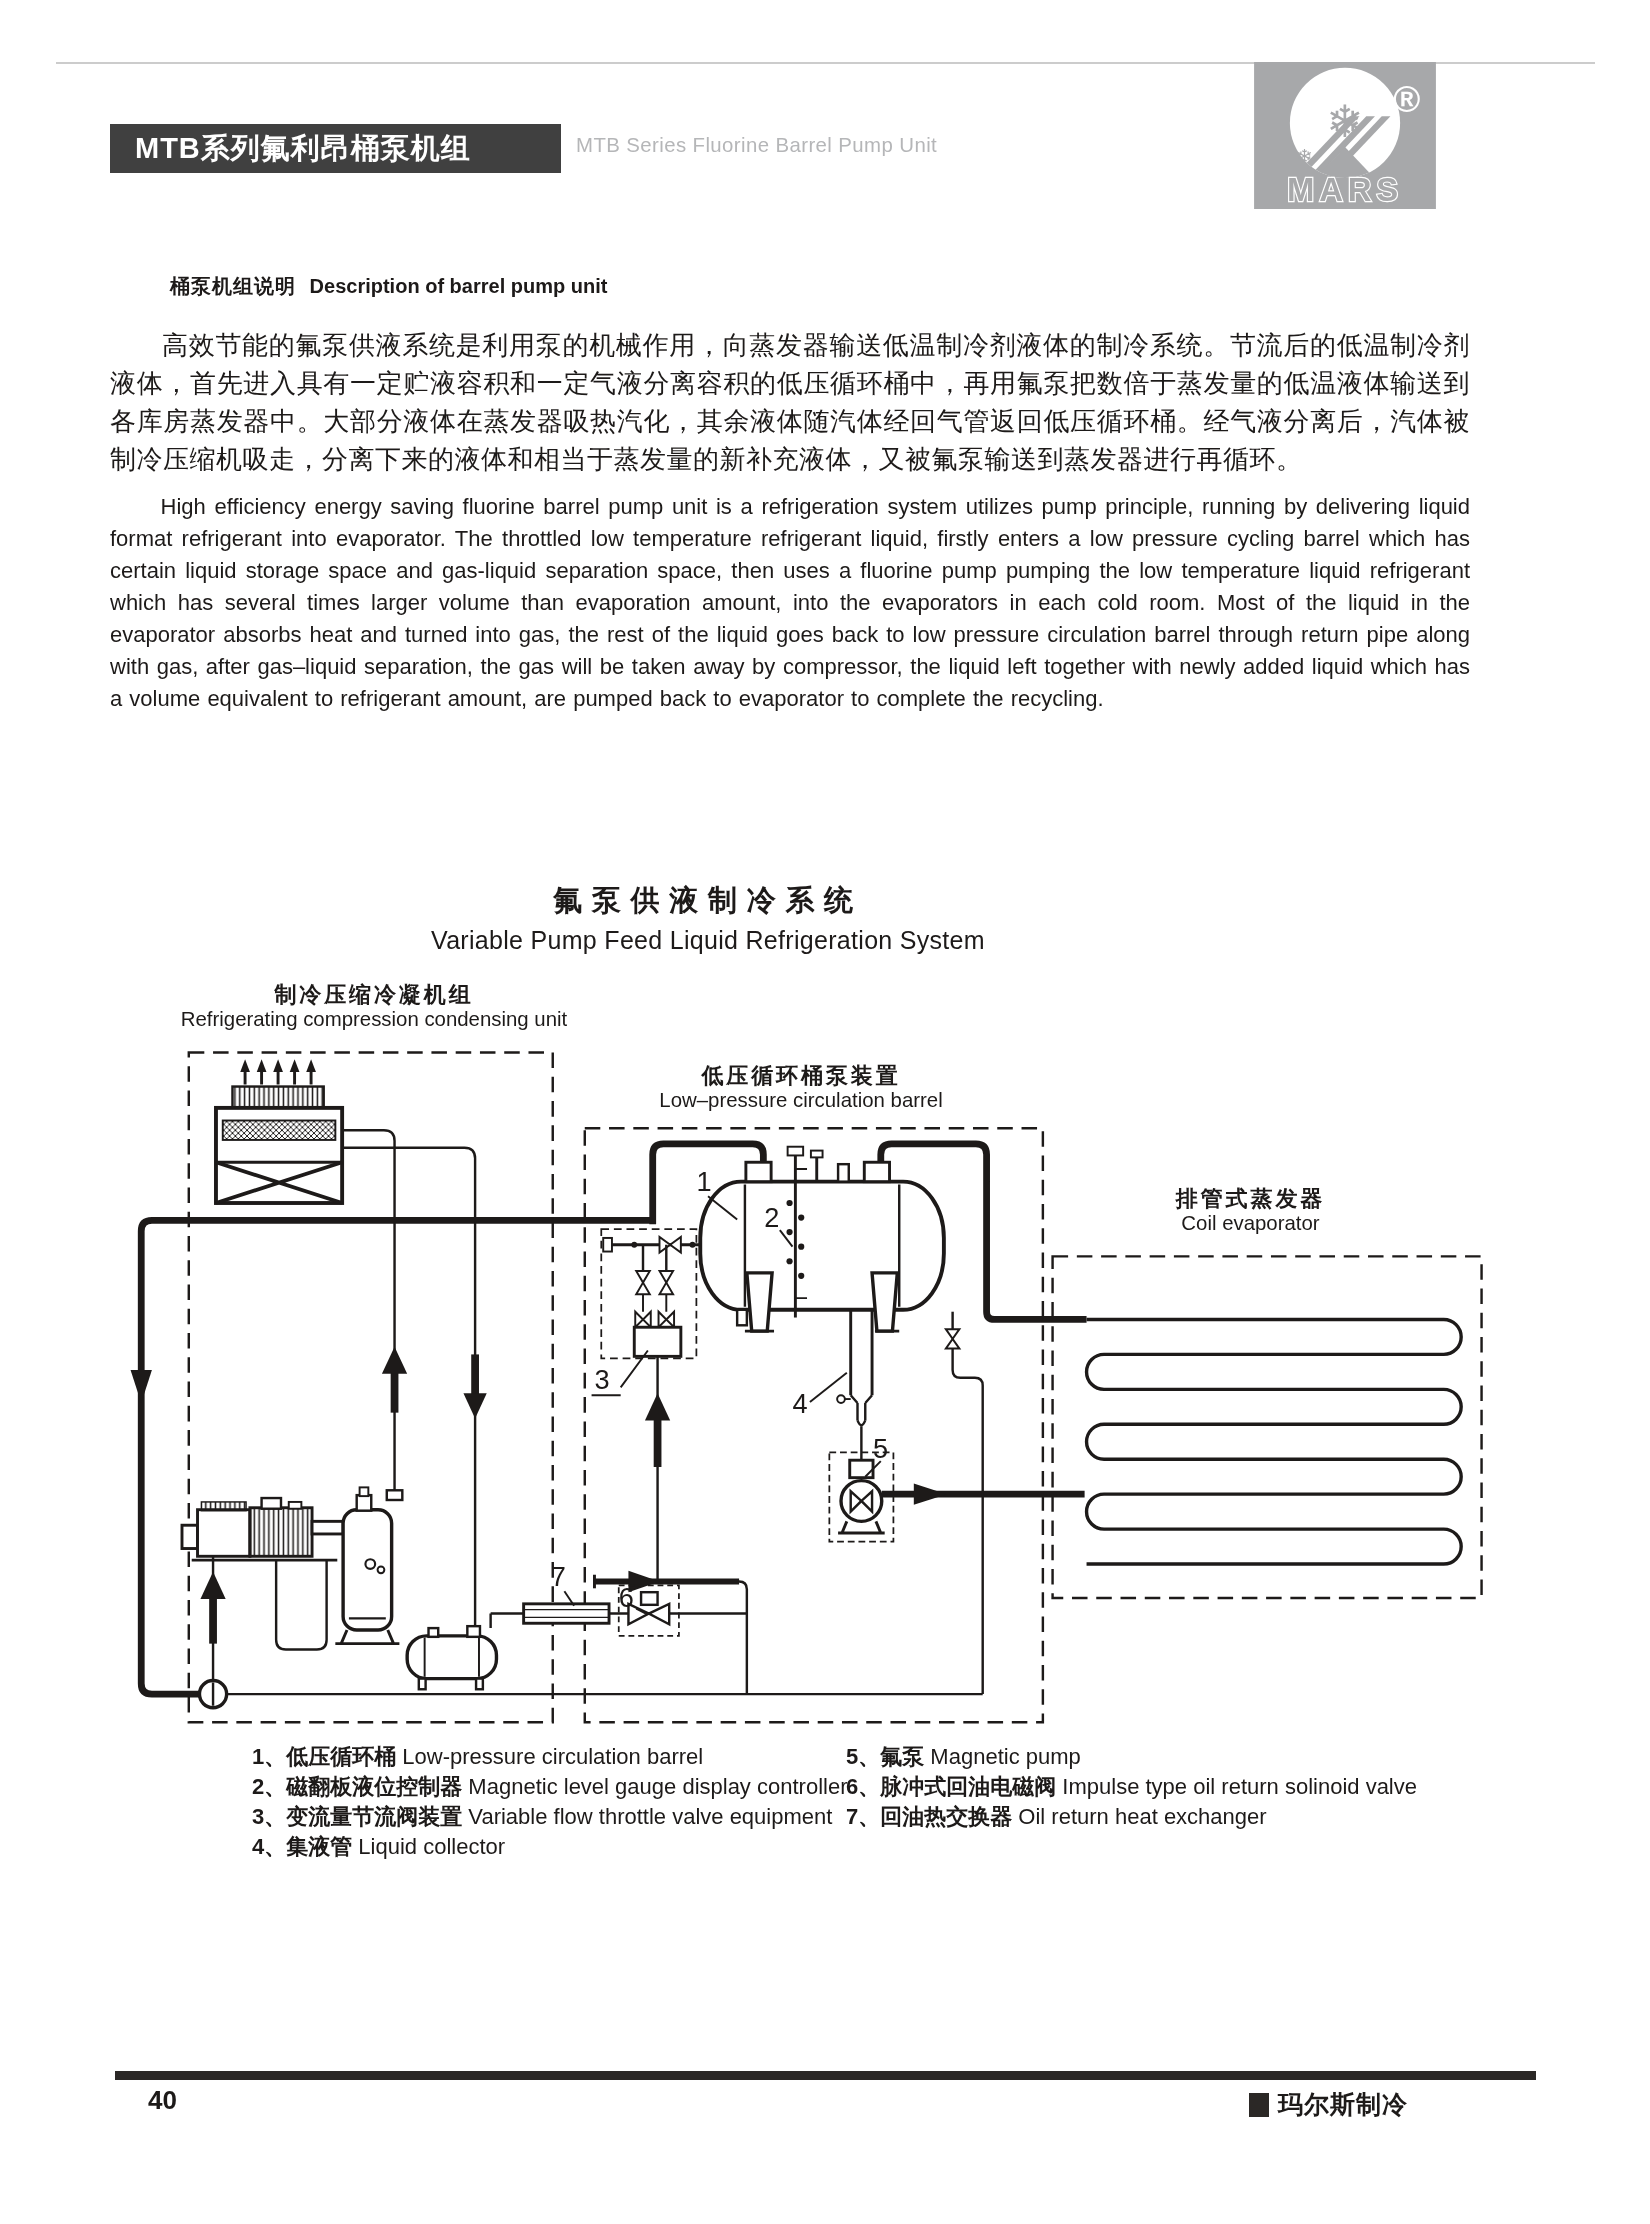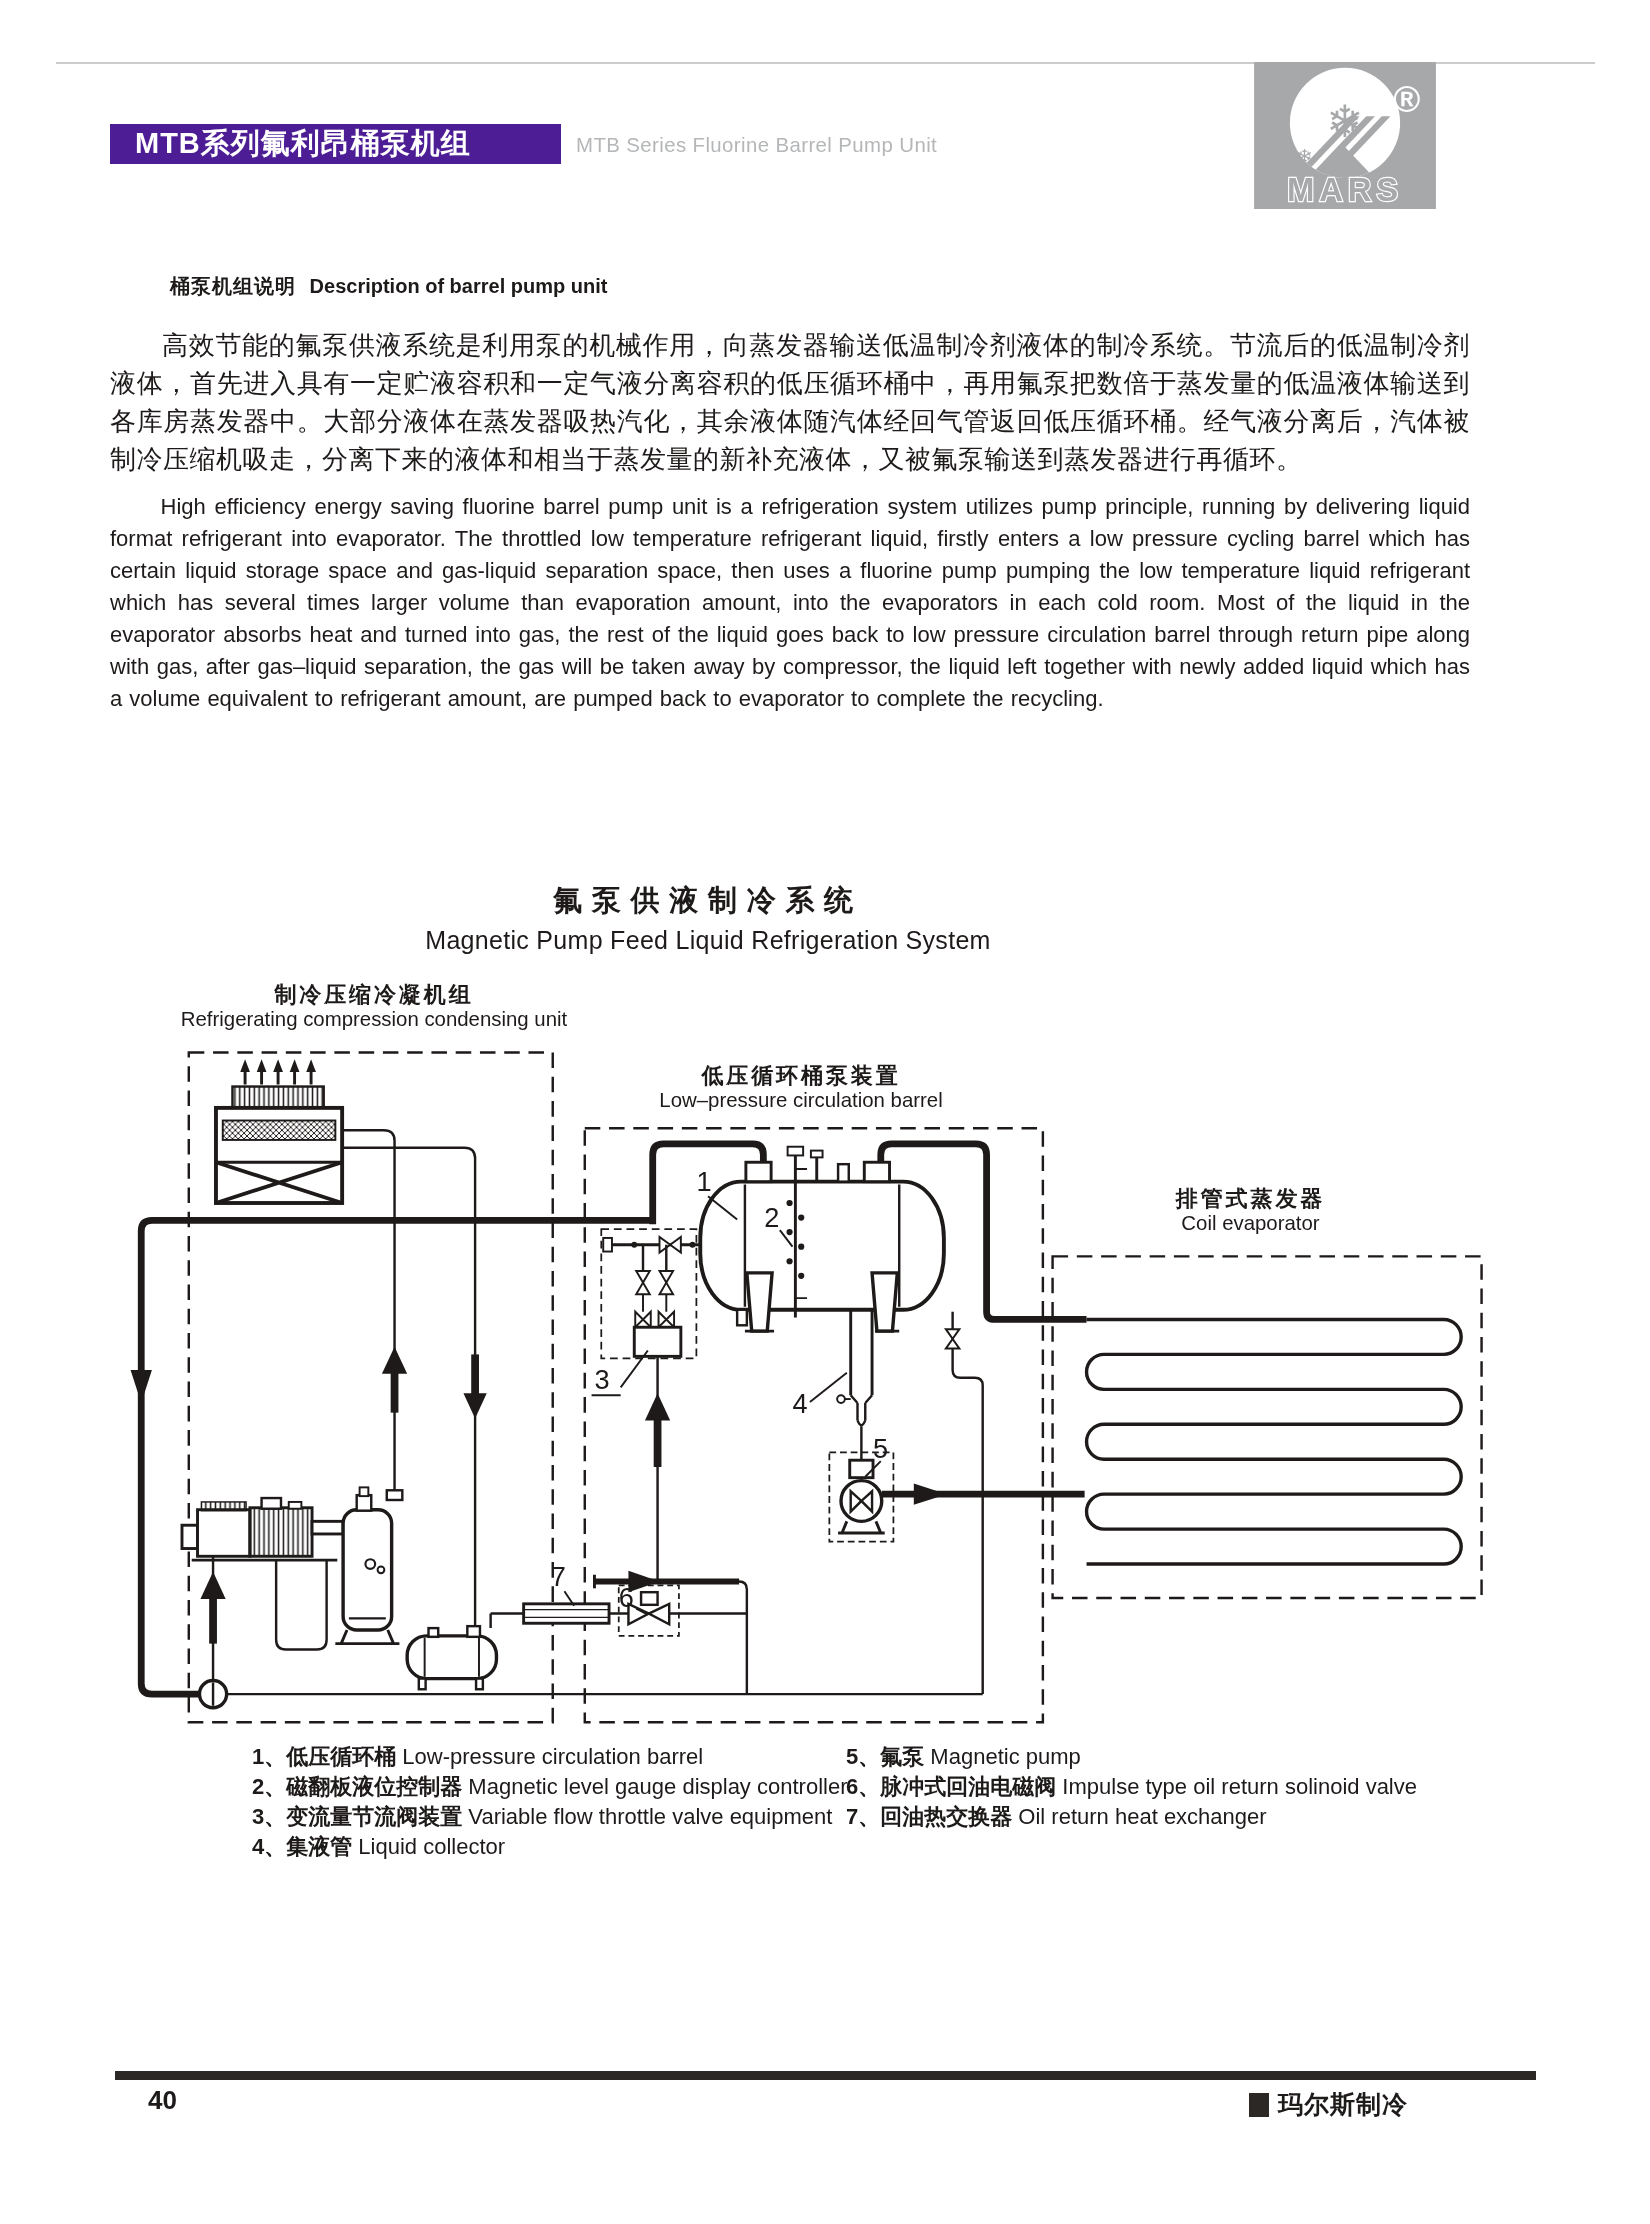--- a/index.html
+++ b/index.html
@@ -1,21 +1,21 @@
 <!DOCTYPE html>
 <html><head>
 <meta charset="utf-8">
 <style>
   html,body{margin:0;padding:0;background:#e8e8e8;}
   .page{position:relative;width:1651px;height:2224px;background:#ffffff;overflow:hidden;
         font-family:"Liberation Sans","DejaVu Sans",sans-serif;color:#1d1a19;}
   .abs{position:absolute;}
   
   .top-hairline{left:56px;top:62px;width:1539px;height:1.9px;background:#cccccc;}
-  .hdr-bar{left:110px;top:124px;width:451px;height:40px;background:#4c1d95;
+  .hdr-bar{left:110px;top:124px;width:451px;height:49px;background:#404040;
            display:flex;align-items:center;}
   .hdr-bar span{color:#ffffff;font-weight:bold;font-size:29px;letter-spacing:1px;padding-left:25px;white-space:nowrap;}
   .hdr-en{left:576px;top:134px;font-size:20.4px;font-weight:normal;color:#b5b6b8;letter-spacing:0.4px;white-space:nowrap;}
   
   .logo-box{left:1254px;top:62px;width:182px;height:147px;}
   
   .sec-head{left:170px;top:273px;font-size:20px;font-weight:bold;white-space:nowrap;}
   .sec-head .zh{letter-spacing:1px;}
   .sec-head .en{margin-left:13.6px;}
   .para{left:110px;width:1360px;text-align:justify;}
@@ -80,21 +80,21 @@
 
   <div class="abs sec-head">
     <span class="zh">桶泵机组说明</span><span class="en">Description of barrel pump unit</span>
   </div>
 
   <div class="abs para para-zh">高效节能的氟泵供液系统是利用泵的机械作用，向蒸发器输送低温制冷剂液体的制冷系统。节流后的低温制冷剂液体，首先进入具有一定贮液容积和一定气液分离容积的低压循环桶中，再用氟泵把数倍于蒸发量的低温液体输送到各库房蒸发器中。大部分液体在蒸发器吸热汽化，其余液体随汽体经回气管返回低压循环桶。经气液分离后，汽体被制冷压缩机吸走，分离下来的液体和相当于蒸发量的新补充液体，又被氟泵输送到蒸发器进行再循环。</div>
   <div class="abs para para-en">High efficiency energy saving fluorine barrel pump unit is a refrigeration system utilizes pump principle, running by delivering liquid format refrigerant into evaporator. The throttled low temperature refrigerant liquid, firstly enters a low pressure cycling barrel which has certain liquid storage space and gas-liquid separation space, then uses a fluorine pump pumping the low temperature liquid refrigerant which has several times larger volume than evaporation amount, into the evaporators in each cold room. Most of the liquid in the evaporator absorbs heat and turned into gas, the rest of the liquid goes back to low pressure circulation barrel through return pipe along with gas, after gas–liquid separation, the gas will be taken away by compressor, the liquid left together with newly added liquid which has a volume equivalent to refrigerant amount, are pumped back to evaporator to complete the recycling.</div>
 
   <div class="abs diag-title">
     <div class="zh">氟泵供液制冷系统</div>
-    <div class="en">Magnetic Pump Feed Liquid Refrigeration System</div>
+    <div class="en">Variable Pump Feed Liquid Refrigeration System</div>
   </div>
 
   <div class="abs d-label lbl-cond">
     <div class="zh">制冷压缩冷凝机组</div>
     <div class="en">Refrigerating compression condensing unit</div>
   </div>
   <div class="abs d-label lbl-barrel">
     <div class="zh">低压循环桶泵装置</div>
     <div class="en">Low–pressure circulation barrel</div>
   </div>

